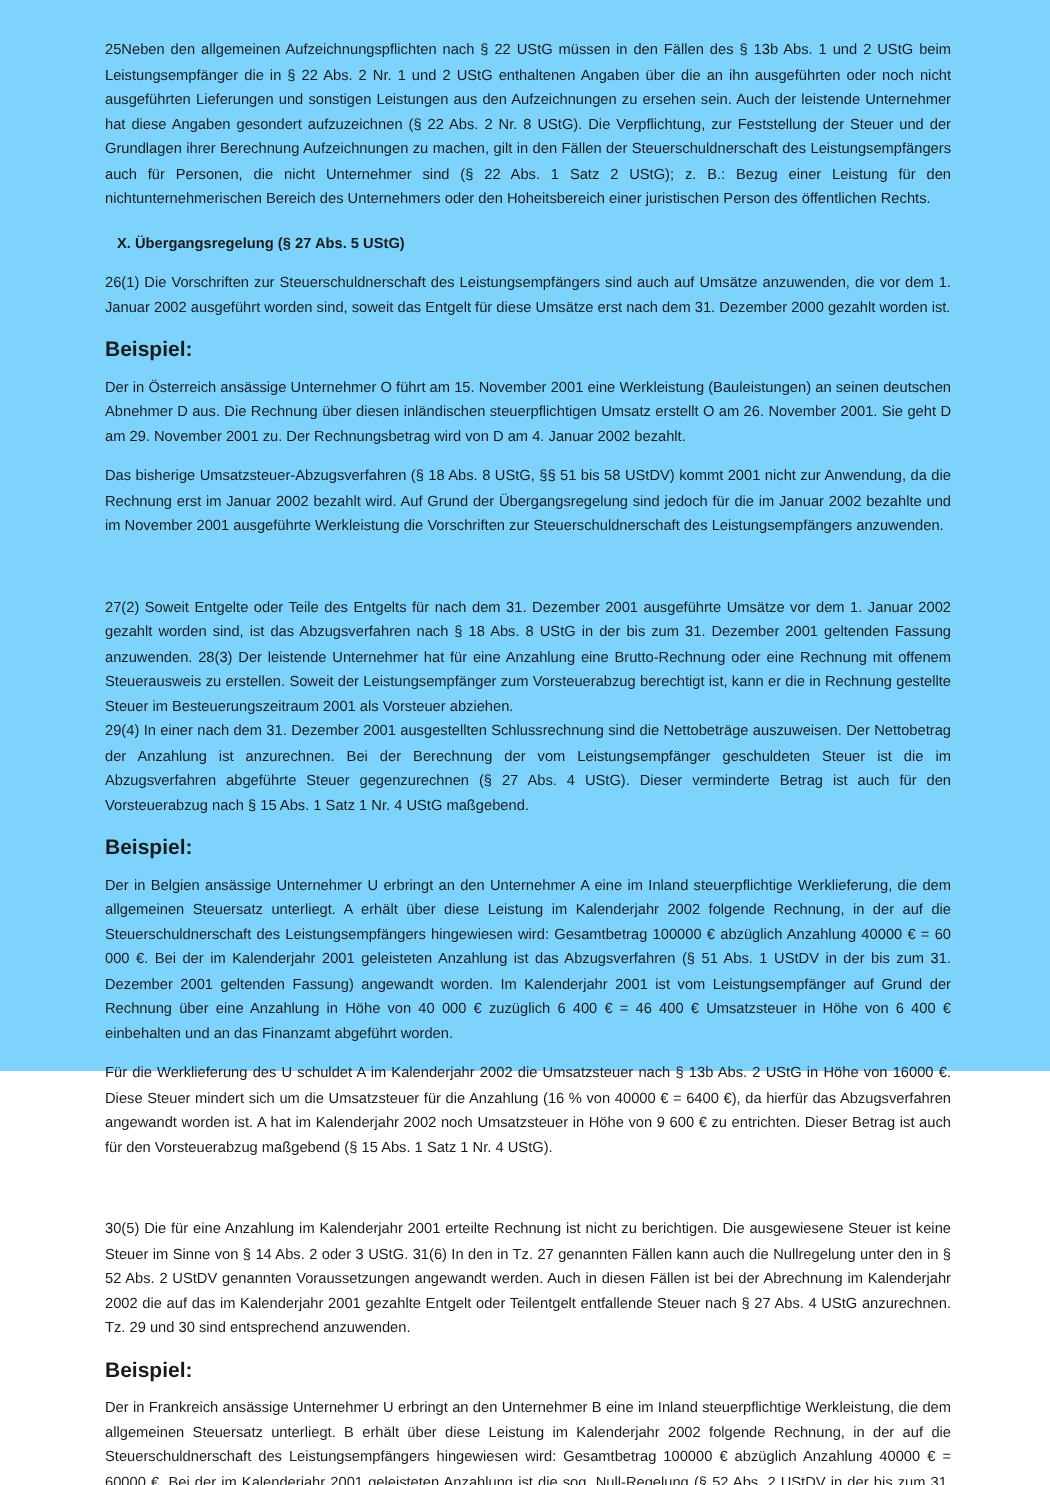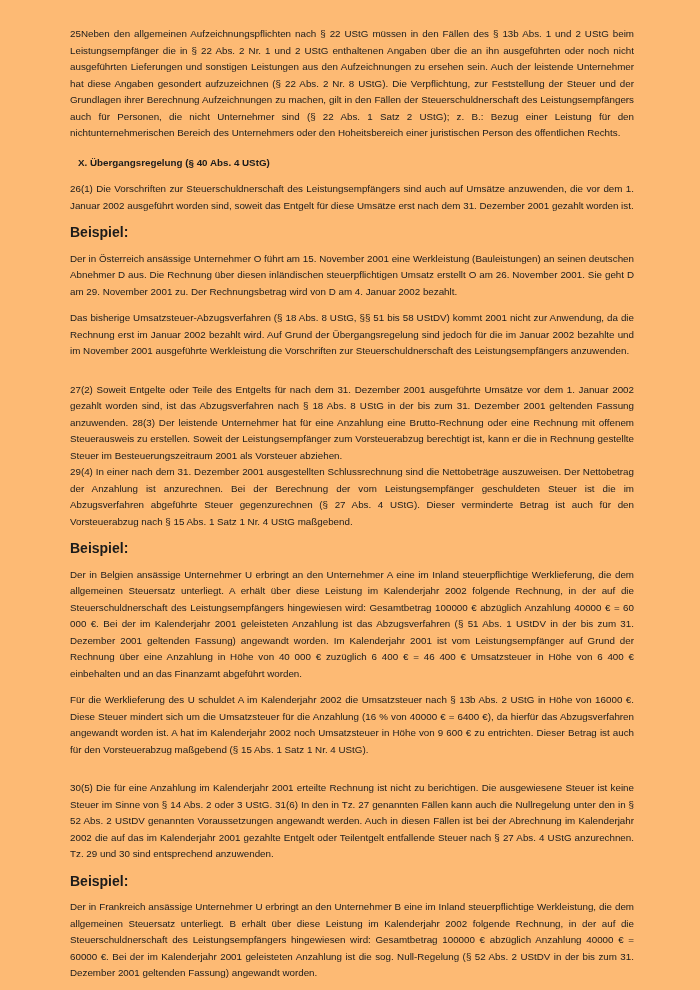--- a/index.html
+++ b/index.html
@@ -10,36 +10,36 @@
   body {
     width: 700px;
     height: 990px;
     overflow: hidden;
     font-family: "Liberation Sans", "DejaVu Sans", sans-serif;
     color: #1b1b1b;
   }
   .page {
     box-sizing: border-box;
     width: 700px;
-    height: 990px;
+    height: 714px;
     padding: 26px 66px 20px 70px;
-    background: #fdba74;
+    background: #7dd3fc;
   }
   .para {
     font-size: 9.8px;
     line-height: 16.5px;
     text-align: justify;
     margin: 10px 0;
     color: #1b1b1b;
   }
   .para.first {
     margin-top: 0;
   }
   .para.wide-gap {
-    margin-top: 22px;
+    margin-top: 38px;
   }
   .para.no-gap-bottom {
     margin-bottom: 0;
   }
   .para.no-gap-top {
     margin-top: 0;
   }
   .section-heading {
     font-size: 9.8px;
     line-height: 16.5px;
@@ -56,23 +56,23 @@
     text-align: left;
   }
 </style>
 </head>
 <body>
 
 <div class="page">
 
   <p class="para first">25Neben den allgemeinen Aufzeichnungspflichten nach § 22 UStG müssen in den Fällen des § 13b Abs. 1 und 2 UStG beim Leistungsempfänger die in § 22 Abs. 2 Nr. 1 und 2 UStG enthaltenen Angaben über die an ihn ausgeführten oder noch nicht ausgeführten Lieferungen und sonstigen Leistungen aus den Aufzeichnungen zu ersehen sein. Auch der leistende Unternehmer hat diese Angaben gesondert aufzuzeichnen (§ 22 Abs. 2 Nr. 8 UStG). Die Verpflichtung, zur Feststellung der Steuer und der Grundlagen ihrer Berechnung Aufzeichnungen zu machen, gilt in den Fällen der Steuerschuldnerschaft des Leistungsempfängers auch für Personen, die nicht Unternehmer sind (§ 22 Abs. 1 Satz 2 UStG); z. B.: Bezug einer Leistung für den nichtunternehmerischen Bereich des Unternehmers oder den Hoheitsbereich einer juristischen Person des öffentlichen Rechts.</p>
 
-  <h2 class="section-heading">X. Übergangsregelung (§ 40 Abs. 4 UStG)</h2>
+  <h2 class="section-heading">X. Übergangsregelung (§ 27 Abs. 5 UStG)</h2>
 
-  <p class="para">26(1) Die Vorschriften zur Steuerschuldnerschaft des Leistungsempfängers sind auch auf Umsätze anzuwenden, die vor dem 1. Januar 2002 ausgeführt worden sind, soweit das Entgelt für diese Umsätze erst nach dem 31. Dezember 2001 gezahlt worden ist.</p>
+  <p class="para">26(1) Die Vorschriften zur Steuerschuldnerschaft des Leistungsempfängers sind auch auf Umsätze anzuwenden, die vor dem 1. Januar 2002 ausgeführt worden sind, soweit das Entgelt für diese Umsätze erst nach dem 31. Dezember 2000 gezahlt worden ist.</p>
 
   <p class="example-label">Beispiel:</p>
 
   <p class="para">Der in Österreich ansässige Unternehmer O führt am 15. November 2001 eine Werkleistung (Bauleistungen) an seinen deutschen Abnehmer D aus. Die Rechnung über diesen inländischen steuerpflichtigen Umsatz erstellt O am 26. November 2001. Sie geht D am 29. November 2001 zu. Der Rechnungsbetrag wird von D am 4. Januar 2002 bezahlt.</p>
 
   <p class="para">Das bisherige Umsatzsteuer-Abzugsverfahren (§ 18 Abs. 8 UStG, §§ 51 bis 58 UStDV) kommt 2001 nicht zur Anwendung, da die Rechnung erst im Januar 2002 bezahlt wird. Auf Grund der Übergangsregelung sind jedoch für die im Januar 2002 bezahlte und im November 2001 ausgeführte Werkleistung die Vorschriften zur Steuerschuldnerschaft des Leistungsempfängers anzuwenden.</p>
 
   <p class="para wide-gap no-gap-bottom">27(2) Soweit Entgelte oder Teile des Entgelts für nach dem 31. Dezember 2001 ausgeführte Umsätze vor dem 1. Januar 2002 gezahlt worden sind, ist das Abzugsverfahren nach § 18 Abs. 8 UStG in der bis zum 31. Dezember 2001 geltenden Fassung anzuwenden. 28(3) Der leistende Unternehmer hat für eine Anzahlung eine Brutto-Rechnung oder eine Rechnung mit offenem Steuerausweis zu erstellen. Soweit der Leistungsempfänger zum Vorsteuerabzug berechtigt ist, kann er die in Rechnung gestellte Steuer im Besteuerungszeitraum 2001 als Vorsteuer abziehen.</p>
 
   <p class="para no-gap-top">29(4) In einer nach dem 31. Dezember 2001 ausgestellten Schlussrechnung sind die Nettobeträge auszuweisen. Der Nettobetrag der Anzahlung ist anzurechnen. Bei der Berechnung der vom Leistungsempfänger geschuldeten Steuer ist die im Abzugsverfahren abgeführte Steuer gegenzurechnen (§ 27 Abs. 4 UStG). Dieser verminderte Betrag ist auch für den Vorsteuerabzug nach § 15 Abs. 1 Satz 1 Nr. 4 UStG maßgebend.</p>

